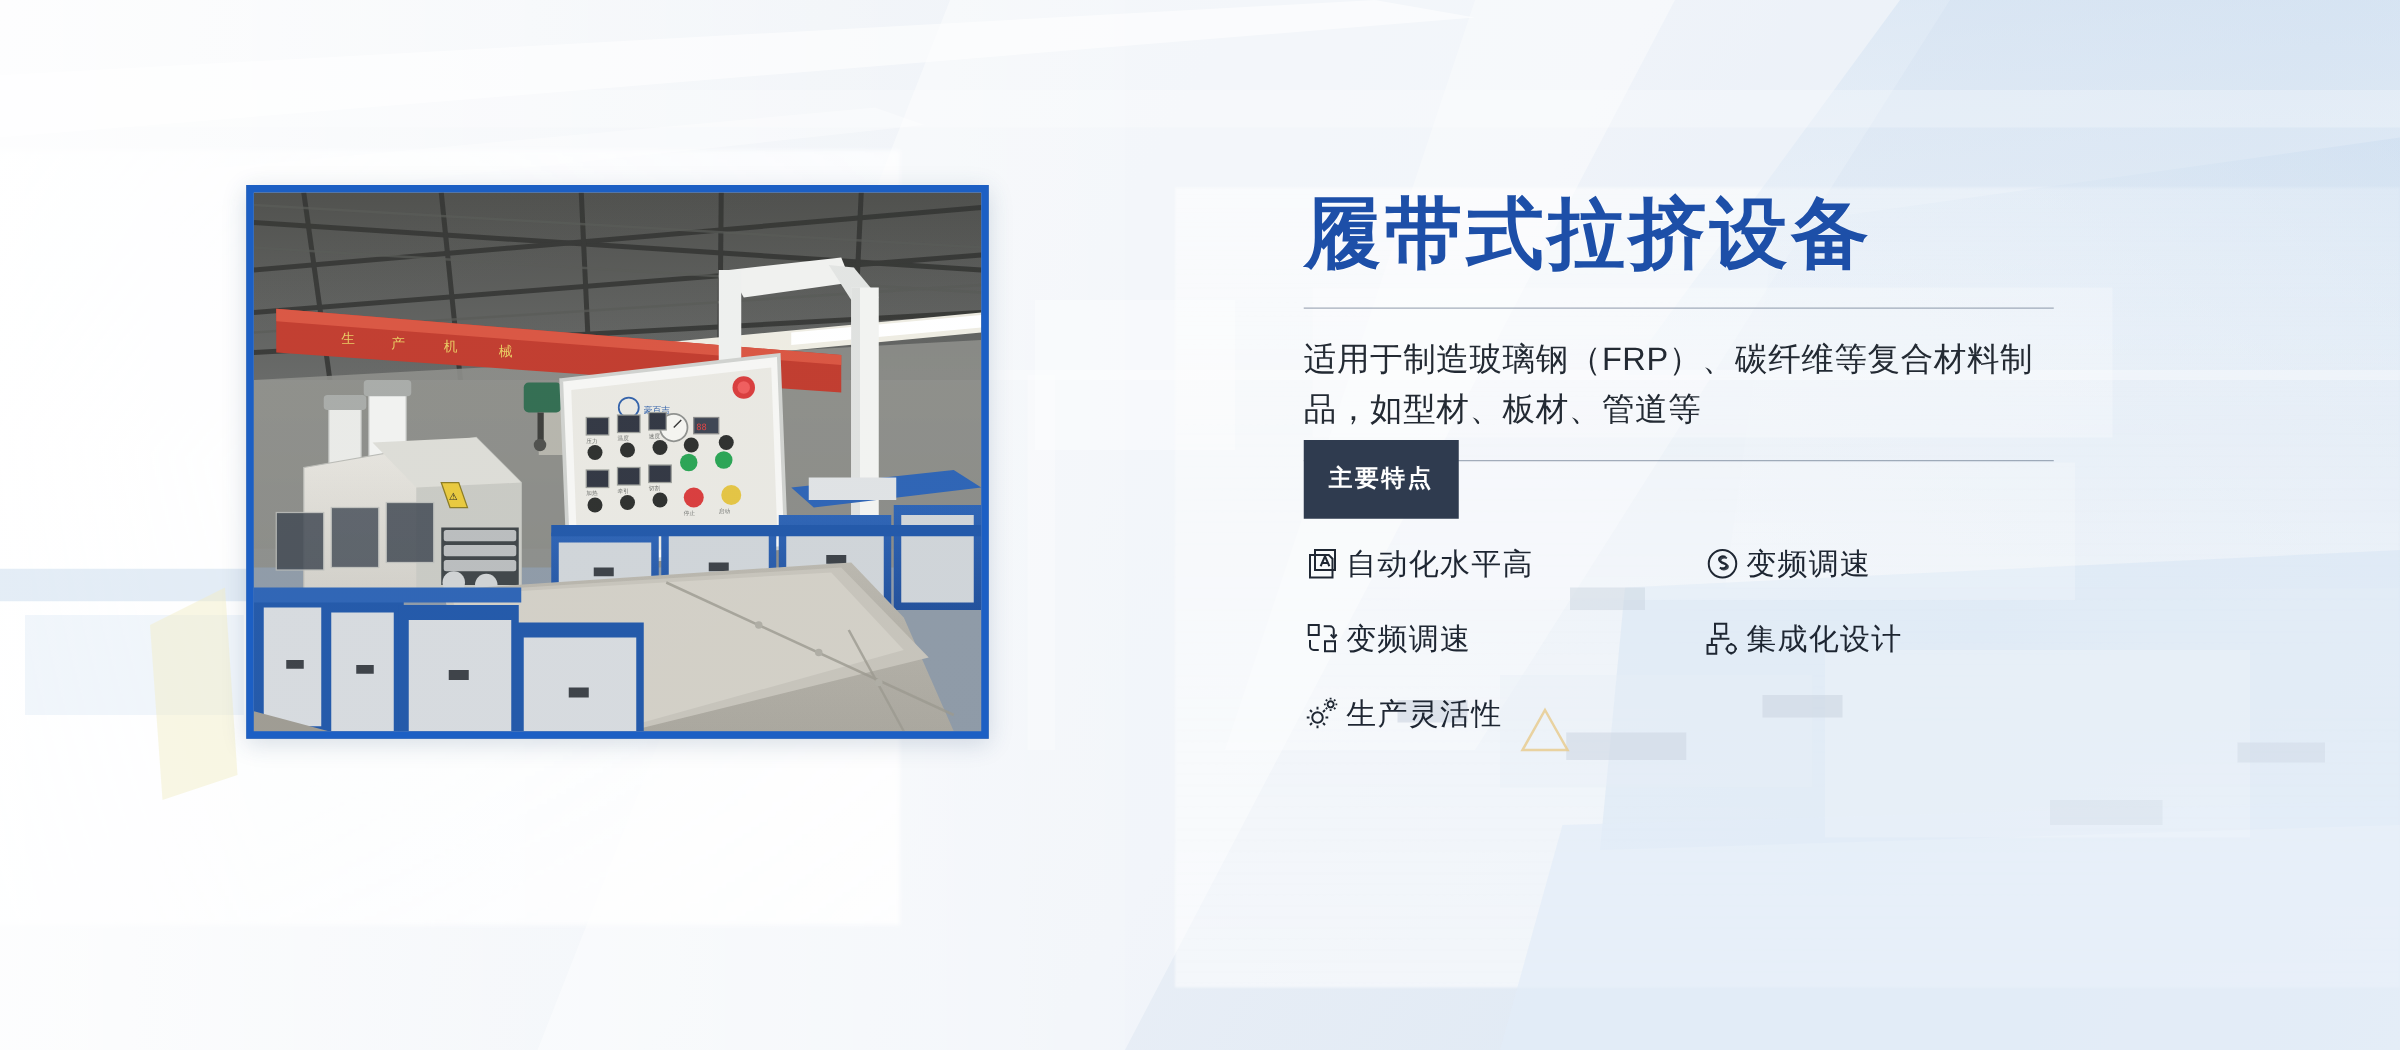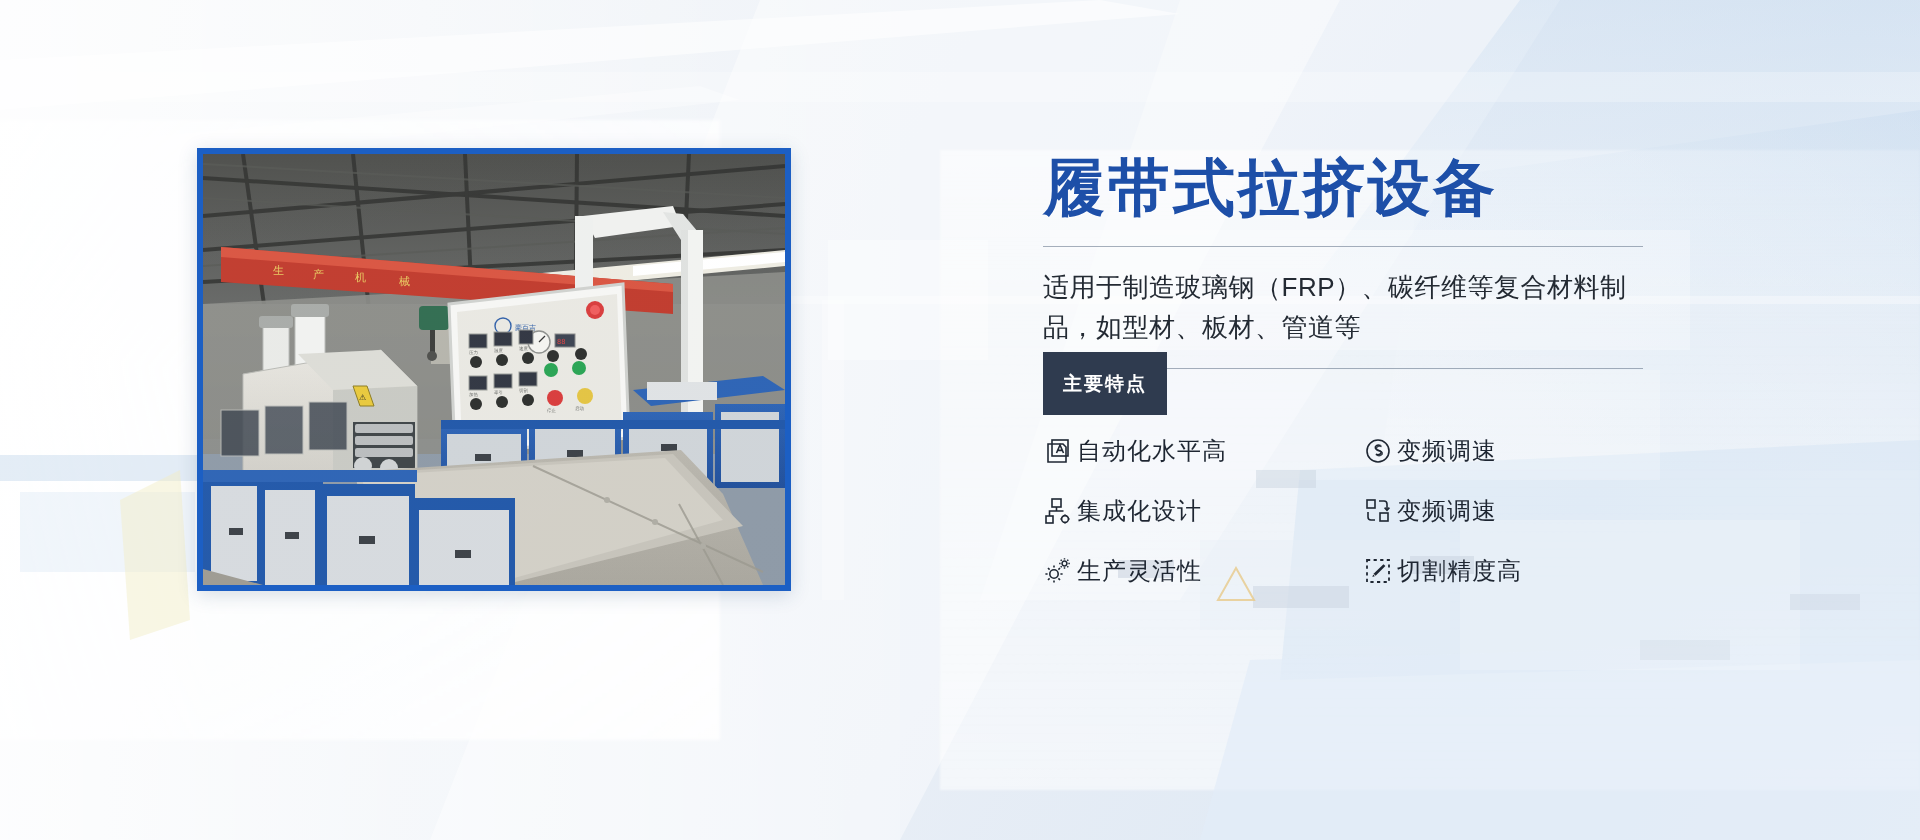--- a/index.html
+++ b/index.html
@@ -409,65 +409,55 @@
             <path d="M16.5 8.5c-3.4-1.4-6 .6-5 3 .9 2.1 5 1.3 5.6 3.3.6 2-2.2 3.7-5.3 2.4"></path>
             <path d="M17.6 9.4c-3.4-1.4-6 .6-5 3 .9 2.1 5 1.3 5.6 3.3.6 2-2.2 3.7-5.3 2.4" opacity=".85"></path>
           </svg>
         </span>
         <span class="flabel">变频调速</span>
       </div>
 
       <div class="feature">
         <span class="ficon">
           <svg width="28" height="28" viewBox="0 0 28 28" fill="none" stroke="currentColor" stroke-width="1.6">
+            <rect x="3" y="3" width="8" height="8"></rect>
+            <path d="M15 4h5a3 3 0 0 1 3 3v6"></path>
+            <path d="M20.6 10.6 L23 13.2 L25.4 10.6"></path>
+            <rect x="16" y="16" width="8" height="8"></rect>
+            <path d="M11 23H7a3 3 0 0 1-3-3v-5"></path>
+          </svg>
+        </span>
+        <span class="flabel">变频调速</span>
+      </div>
+
+      <div class="feature">
+        <span class="ficon">
+          <svg width="28" height="28" viewBox="0 0 28 28" fill="none" stroke="currentColor" stroke-width="1.6">
             <rect x="8" y="2" width="9" height="8"></rect>
             <path d="M12.5 10 v4 M5.5 19 v-5 h14"></path>
             <rect x="2" y="19" width="7" height="7"></rect>
             <circle cx="21" cy="22" r="3.4"></circle>
             <path d="M21 17.4v1.2M21 25.4v1.2M16.4 22h1.2M24.4 22h1.2"></path>
           </svg>
         </span>
         <span class="flabel">集成化设计</span>
-      </div>
-
-      <div class="feature">
-        <span class="ficon">
-          <svg width="28" height="28" viewBox="0 0 28 28" fill="none" stroke="currentColor" stroke-width="1.6">
-            <rect x="3" y="3" width="8" height="8"></rect>
-            <path d="M15 4h5a3 3 0 0 1 3 3v6"></path>
-            <path d="M20.6 10.6 L23 13.2 L25.4 10.6"></path>
-            <rect x="16" y="16" width="8" height="8"></rect>
-            <path d="M11 23H7a3 3 0 0 1-3-3v-5"></path>
-          </svg>
-        </span>
-        <span class="flabel">变频调速</span>
       </div>
 
       <div class="feature">
         <span class="ficon">
           <svg width="30" height="30" viewBox="0 0 30 30" fill="none" stroke="currentColor" stroke-width="1.6">
             <g transform="translate(1,6)">
               <circle cx="10" cy="12" r="4.2"></circle>
               <path d="M10 3.4v2.2M10 18.4v2.2M1.4 12h2.2M16.4 12h2.2M4 6l1.6 1.6M14.4 16.4 16 18M16 6l-1.6 1.6M5.6 16.4 4 18"></path>
             </g>
             <g transform="translate(15,1) scale(.72)" stroke-width="2.1">
               <circle cx="9" cy="9" r="3.4"></circle>
               <path d="M9 1.6v2M9 14.4v2M1.6 9h2M14.4 9h2M3.7 3.7l1.5 1.5M12.8 12.8l1.5 1.5M14.3 3.7l-1.5 1.5M5.2 12.8l-1.5 1.5"></path>
             </g>
           </svg>
         </span>
         <span class="flabel">生产灵活性</span>
       </div>
 
-      <div class="feature">
-        <span class="ficon">
-          <svg width="28" height="28" viewBox="0 0 28 28" fill="none" stroke="currentColor" stroke-width="1.8">
-            <rect x="3" y="3" width="22" height="22" stroke-dasharray="3.2 3.4"></rect>
-            <path d="M19.5 7.2 L21.4 9.1 L11.4 19.1 L8.4 20 L9.3 17 Z" fill="currentColor" stroke="none"></path>
-            <path d="M9.3 17 L11.4 19.1" stroke="#ffffff" stroke-width="1"></path>
-          </svg>
-        </span>
-        <span class="flabel">切割精度高</span>
-      </div>
 
     </div>
   </div>
 </div>
 
 </body></html>

